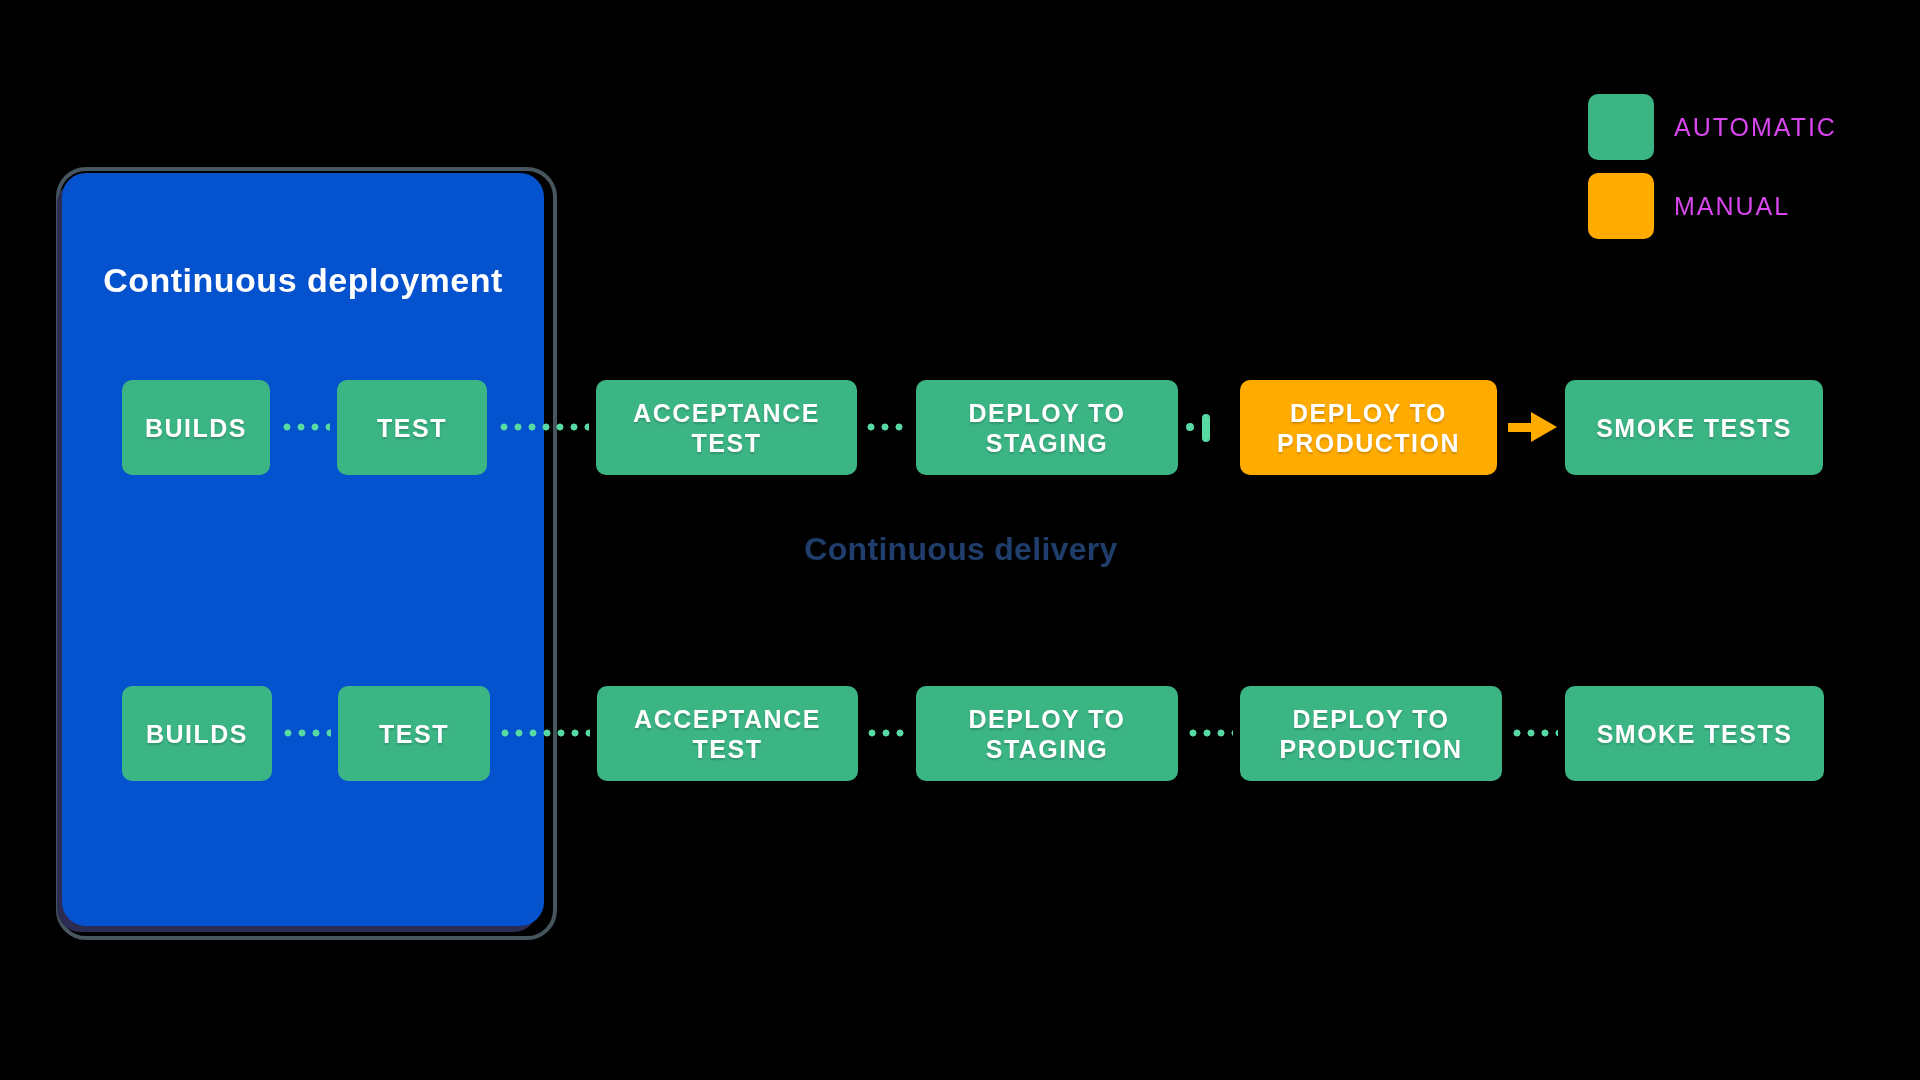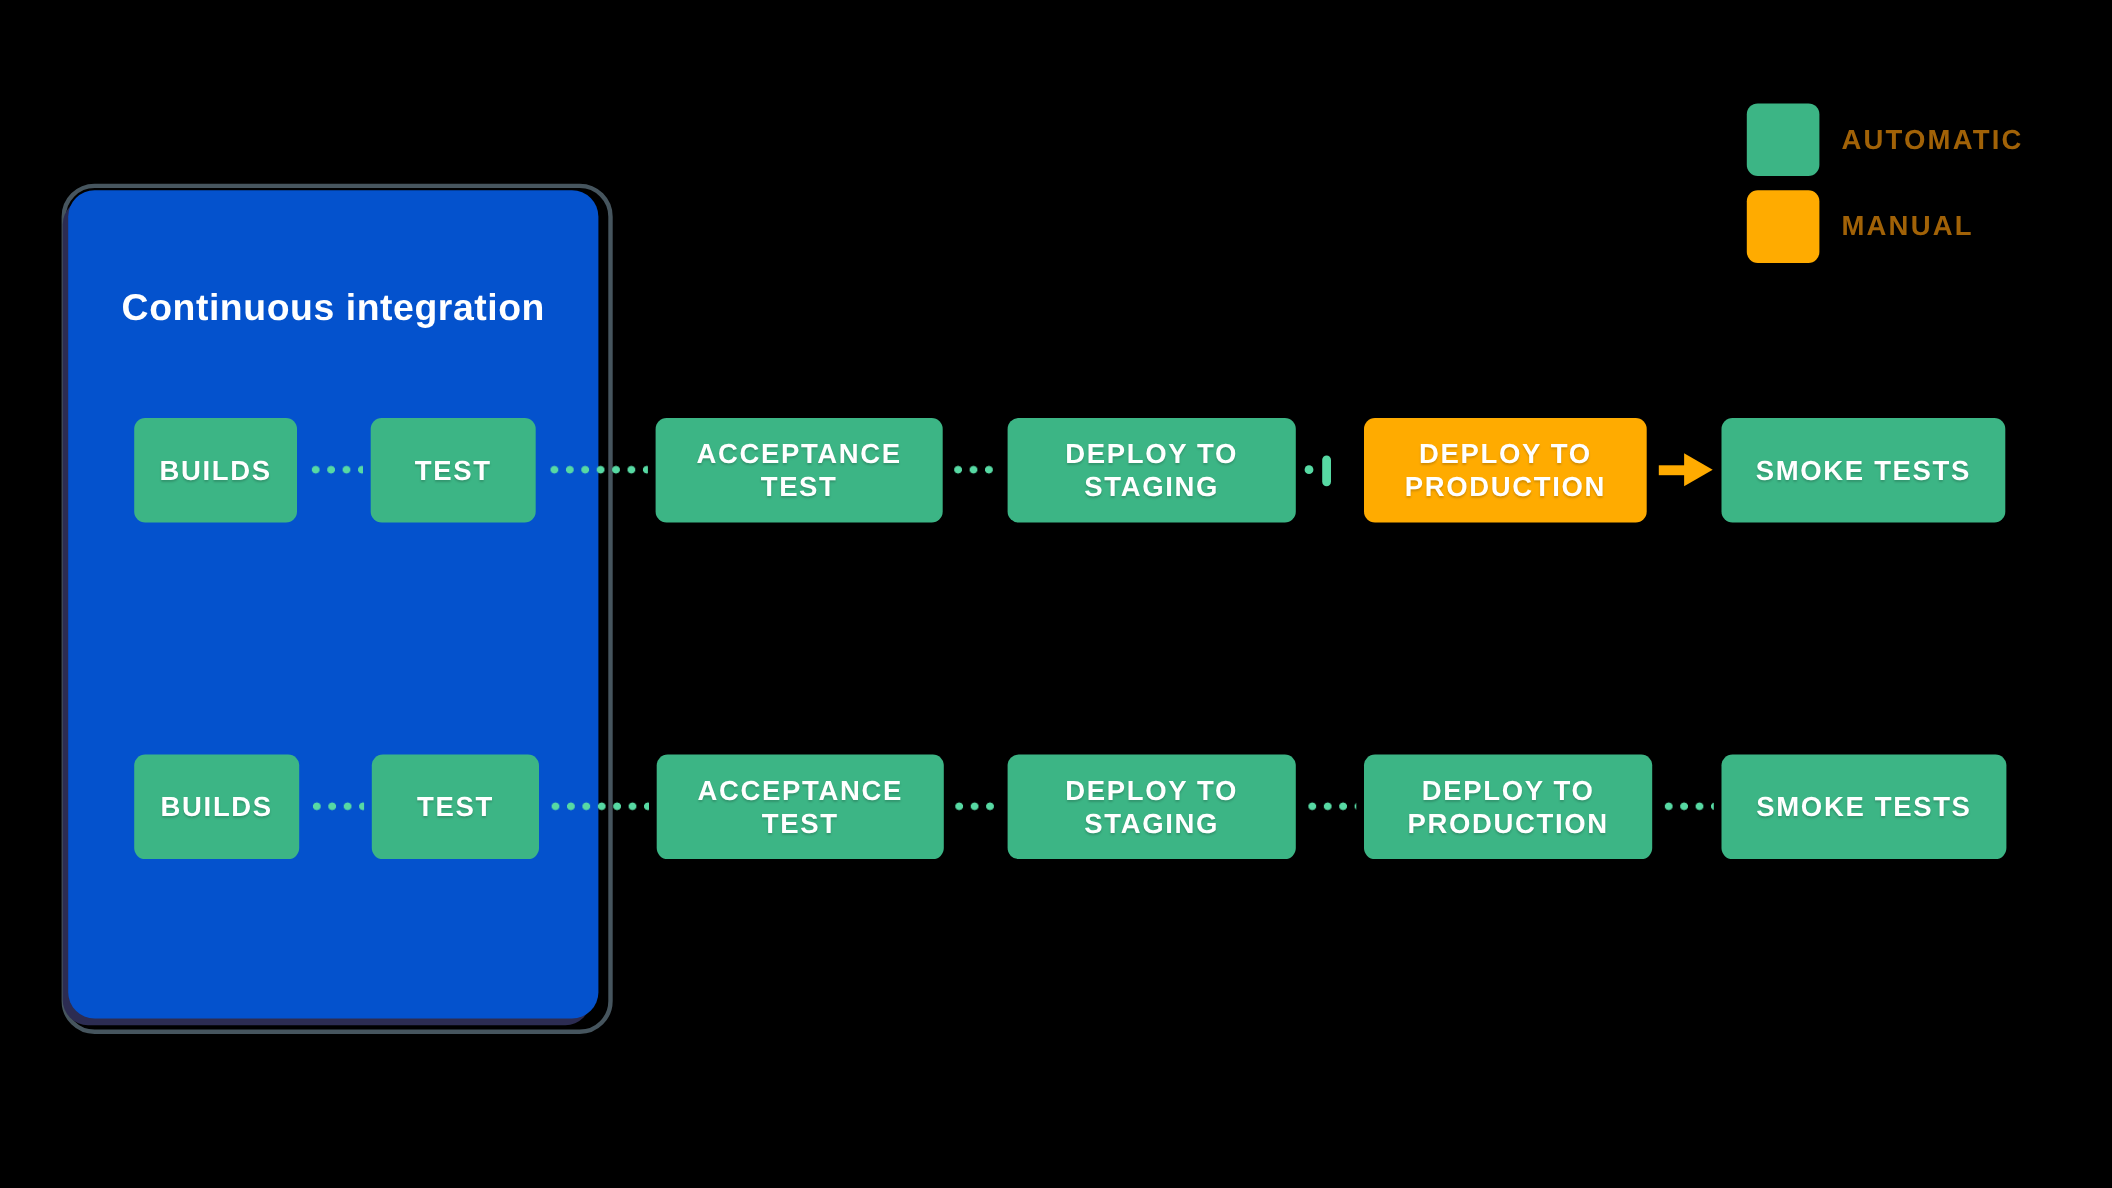--- a/index.html
+++ b/index.html
@@ -8,21 +8,21 @@
     background: #000; overflow: hidden;
     font-family: "Liberation Sans", sans-serif;
   }
 
   
   .legend-swatch { position: absolute; width: 66px; height: 66px; border-radius: 10px; }
   .legend-swatch.automatic { left: 1588px; top: 94px;  background: #3CB585; }
   .legend-swatch.manual    { left: 1588px; top: 173px; background: #FFAB00; }
   .legend-label {
     position: absolute; left: 1674px; height: 66px; display: flex; align-items: center;
-    color: #a16207; font-size: 25px; font-weight: 700; letter-spacing: 2px;
+    color: #d946ef; font-size: 25px; font-weight: 400; letter-spacing: 2px;
   }
   .legend-label.automatic { top: 94px; }
   .legend-label.manual    { top: 173px; }
 
   
   .ci-outline {
     position: absolute; left: 56px; top: 167px; width: 501px; height: 773px;
     border: 4px solid #46555E; border-radius: 30px; box-sizing: border-box;
   }
   .ci-fill {
@@ -88,21 +88,21 @@
 
   <div>
     <div class="legend-swatch automatic"></div>
     <div class="legend-label automatic">AUTOMATIC</div>
     <div class="legend-swatch manual"></div>
     <div class="legend-label manual">MANUAL</div>
   </div>
 
   <div class="ci-outline">
     <div class="ci-fill">
-      <div class="ci-title">Continuous integration</div>
+      <div class="ci-title">Continuous deployment</div>
     </div>
   </div>
 
   <div class="row-top">
     <div class="step" style="left:122px;width:148px;">BUILDS</div>
     <div class="dots" style="left:280px;width:50px;"></div>
     <div class="step" style="left:337px;width:150px;">TEST</div>
     <div class="dots" style="left:497px;width:92px;"></div>
     <div class="step" style="left:596px;width:261px;">ACCEPTANCE
 TEST</div>
@@ -111,20 +111,21 @@
 STAGING</div>
     <div class="gate-dot"></div>
     <div class="gate-bar"></div>
     <div class="step manual" style="left:1240px;width:257px;">DEPLOY TO
 PRODUCTION</div>
     <div class="arrow-shaft"></div>
     <div class="arrow-head"></div>
     <div class="step" style="left:1565px;width:258px;">SMOKE TESTS</div>
   </div>
 
+  <div class="caption delivery">Continuous delivery</div>
 
   <div class="row-bottom">
     <div class="step" style="left:122px;width:150px;">BUILDS</div>
     <div class="dots" style="left:281px;width:50px;"></div>
     <div class="step" style="left:338px;width:152px;">TEST</div>
     <div class="dots" style="left:498px;width:92px;"></div>
     <div class="step" style="left:597px;width:261px;">ACCEPTANCE
 TEST</div>
     <div class="dots" style="left:865px;width:44px;"></div>
     <div class="step" style="left:916px;width:262px;">DEPLOY TO

